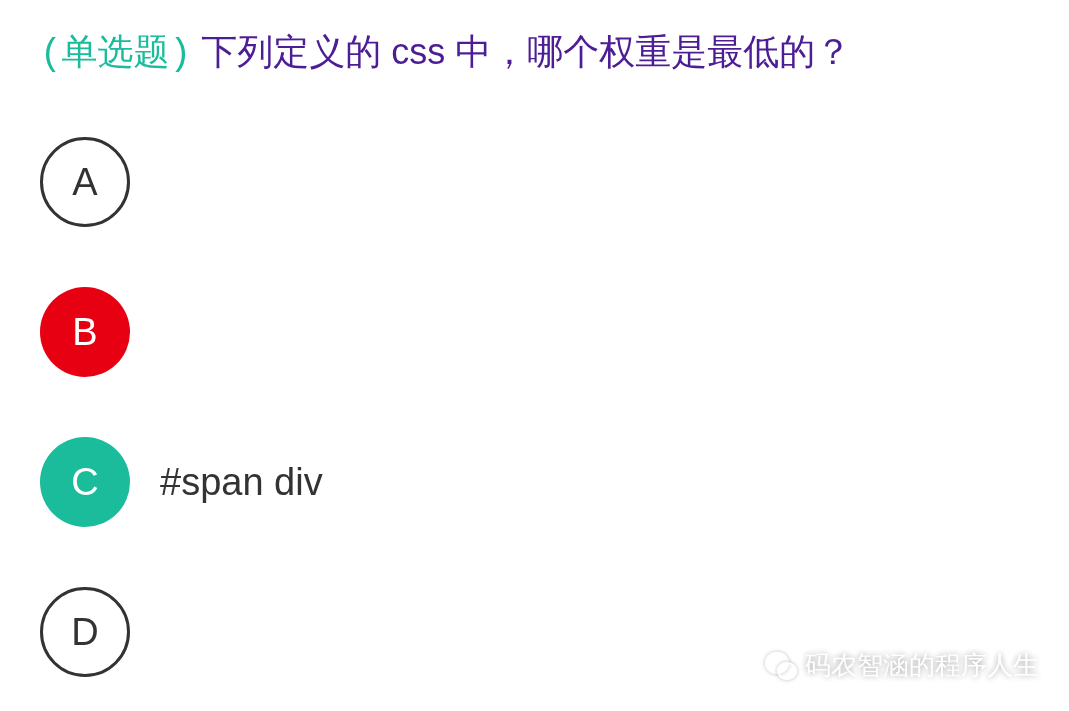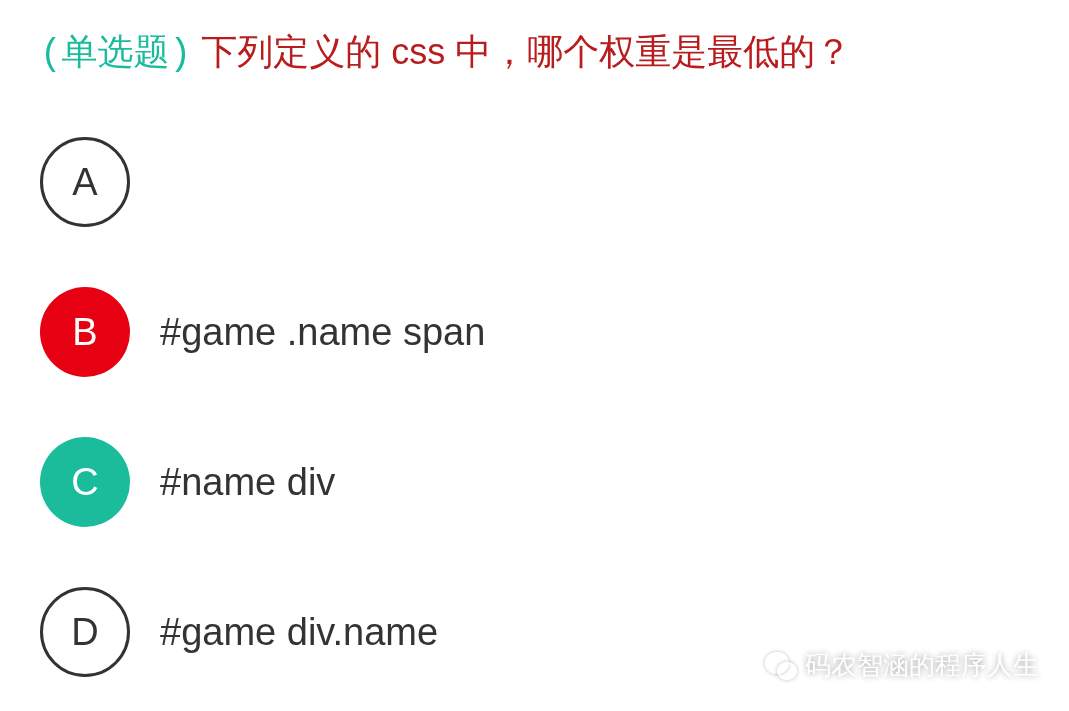--- a/index.html
+++ b/index.html
@@ -18,21 +18,21 @@
     .question-header {
       font-size: 36px;
       margin-bottom: 60px;
       color: #333;
     }
     .question-tag {
       color: #1abc9c;
       font-family: Liberation Mono, monospace;
     }
     .question-text {
-      color: #b91c1c;
+      color: #4c1d95;
     }
     .options {
       display: flex;
       flex-direction: column;
       gap: 60px;
     }
     .option-row {
       display: flex;
       align-items: center;
       gap: 30px;
@@ -112,28 +112,26 @@
 <div class="question-header">
   <span class="question-tag">(单选题)</span><span class="question-text"> 下列定义的 css 中，哪个权重是最低的？</span>
 </div>
 
 <div class="options">
   <div class="option-row">
     <div class="option-circle circle-default">A</div>
   </div>
   <div class="option-row">
     <div class="option-circle circle-red">B</div>
-    <div class="option-text">#game .name span</div>
   </div>
   <div class="option-row">
     <div class="option-circle circle-green">C</div>
-    <div class="option-text">#name div</div>
+    <div class="option-text">#span div</div>
   </div>
   <div class="option-row">
     <div class="option-circle circle-default">D</div>
-    <div class="option-text">#game div.name</div>
   </div>
 </div>
 
 <div class="watermark">
   <span class="wechat-icon"></span>
   <span>码农智涵的程序人生</span>
 </div>
 
 </body></html>

